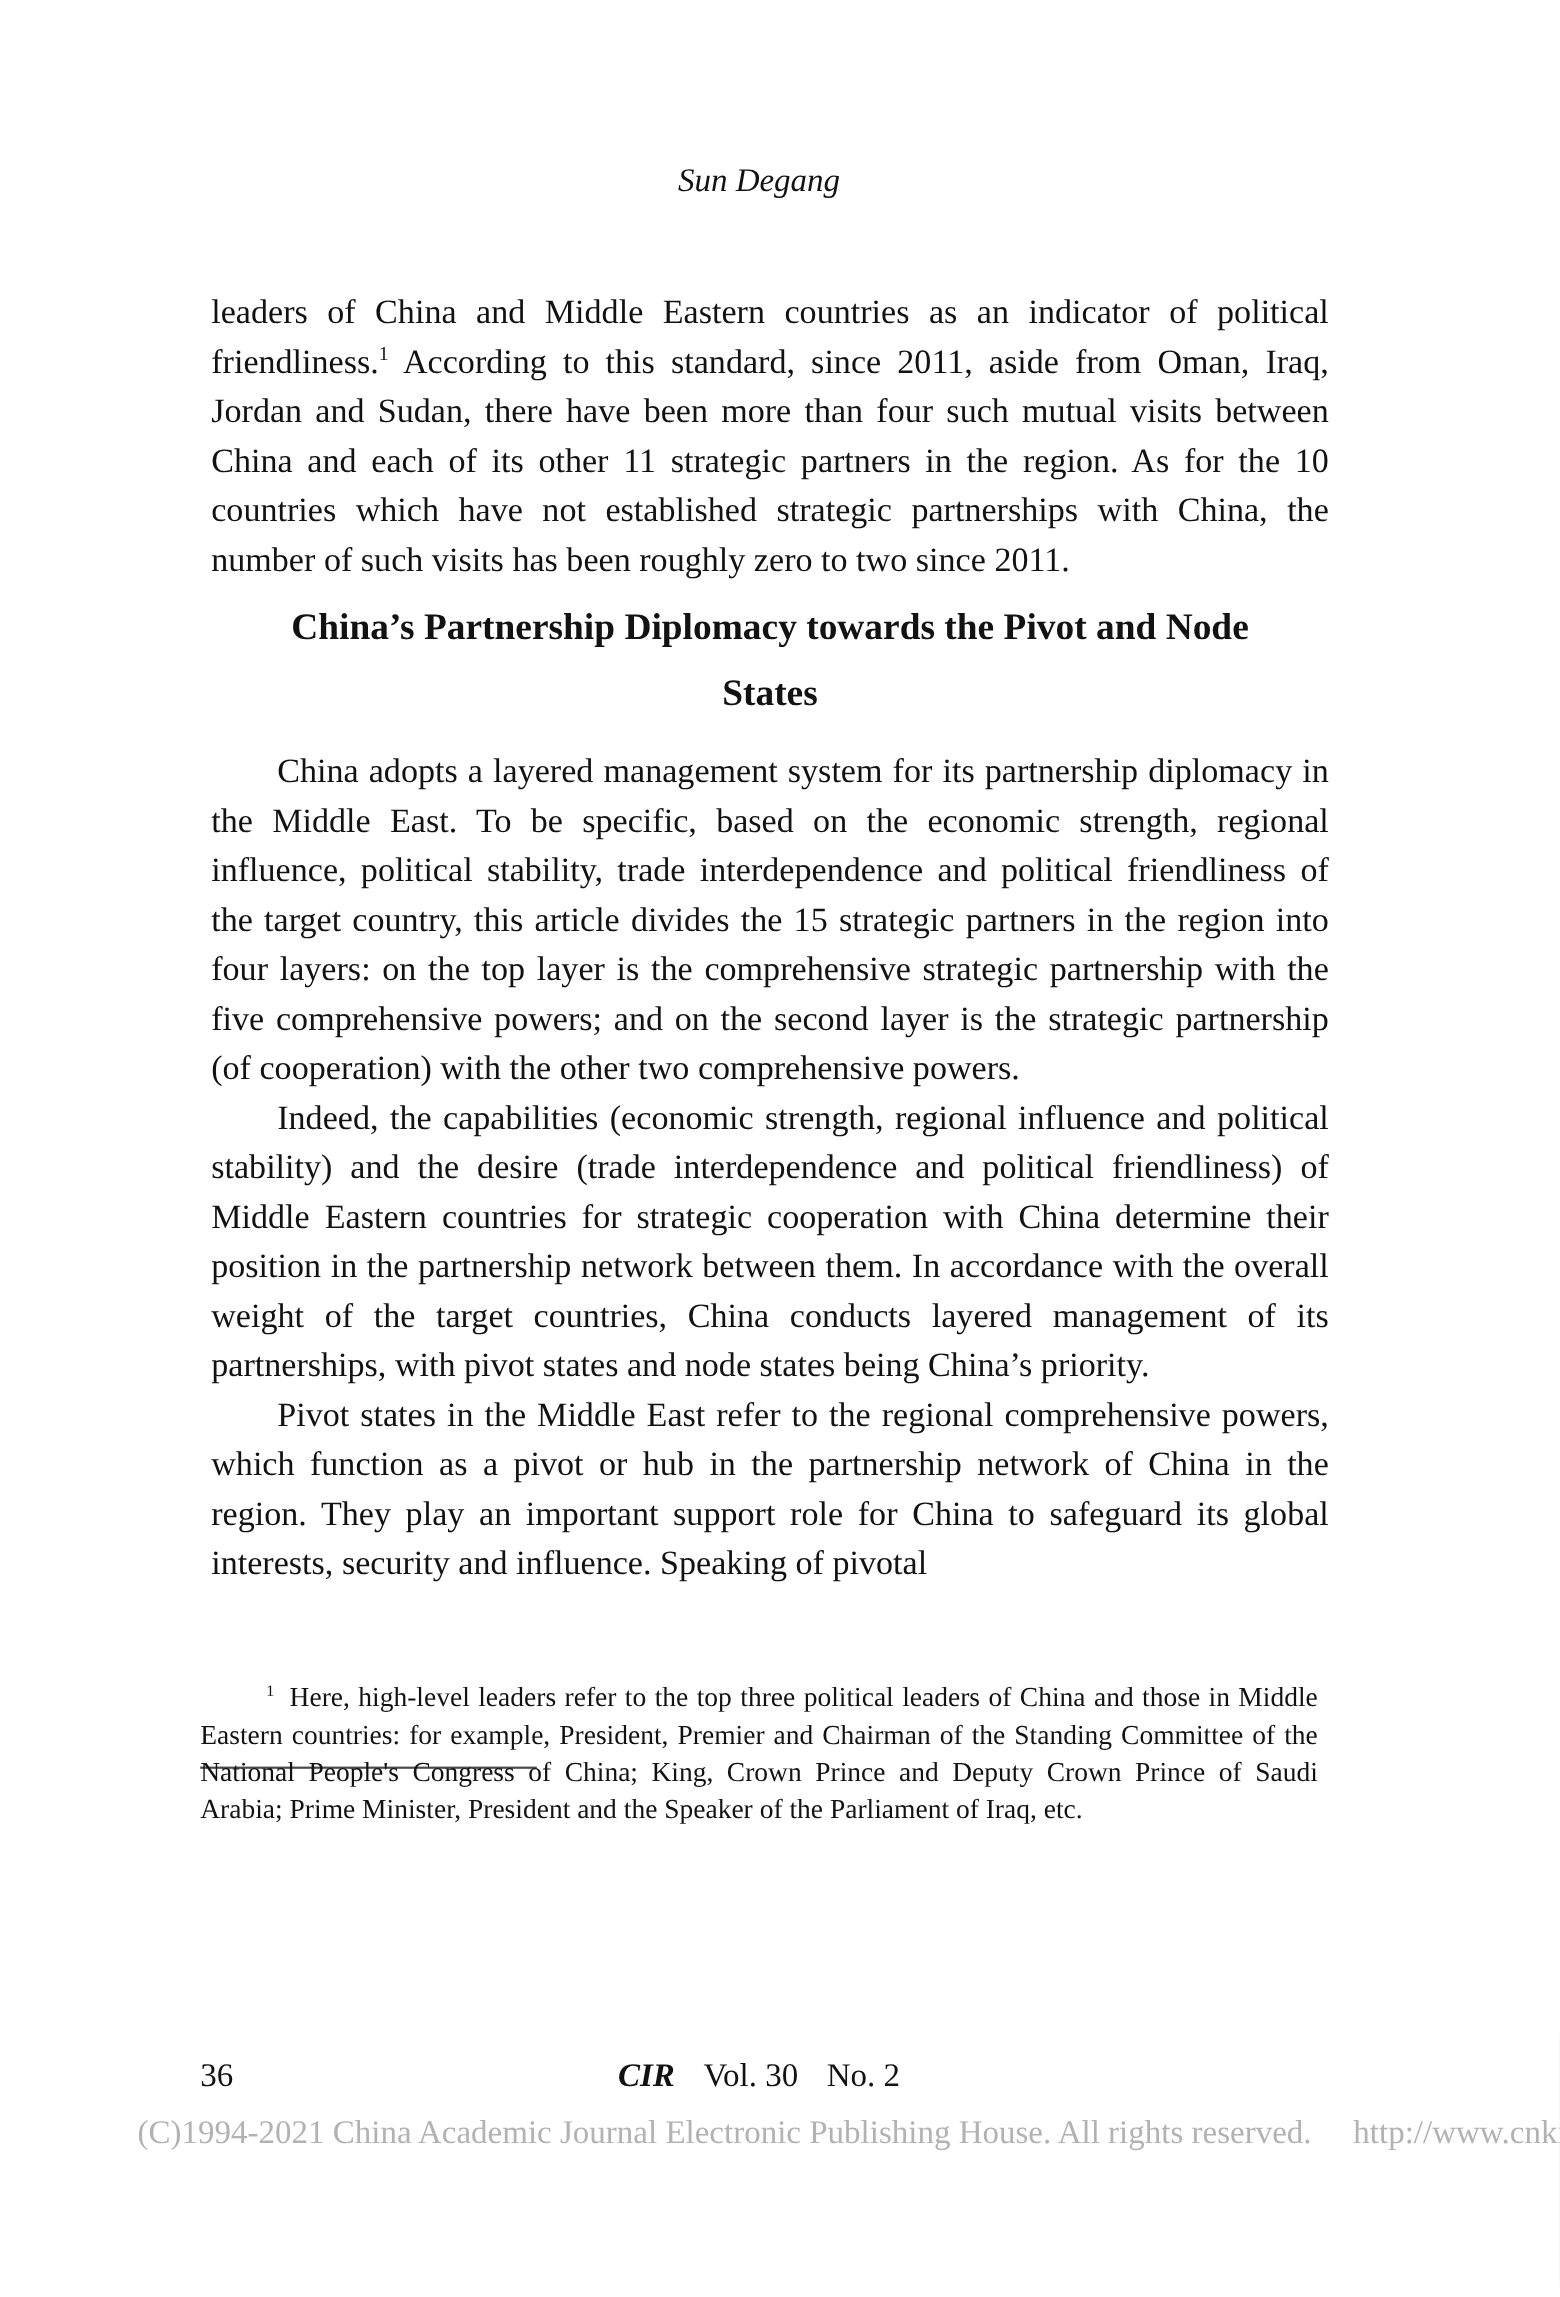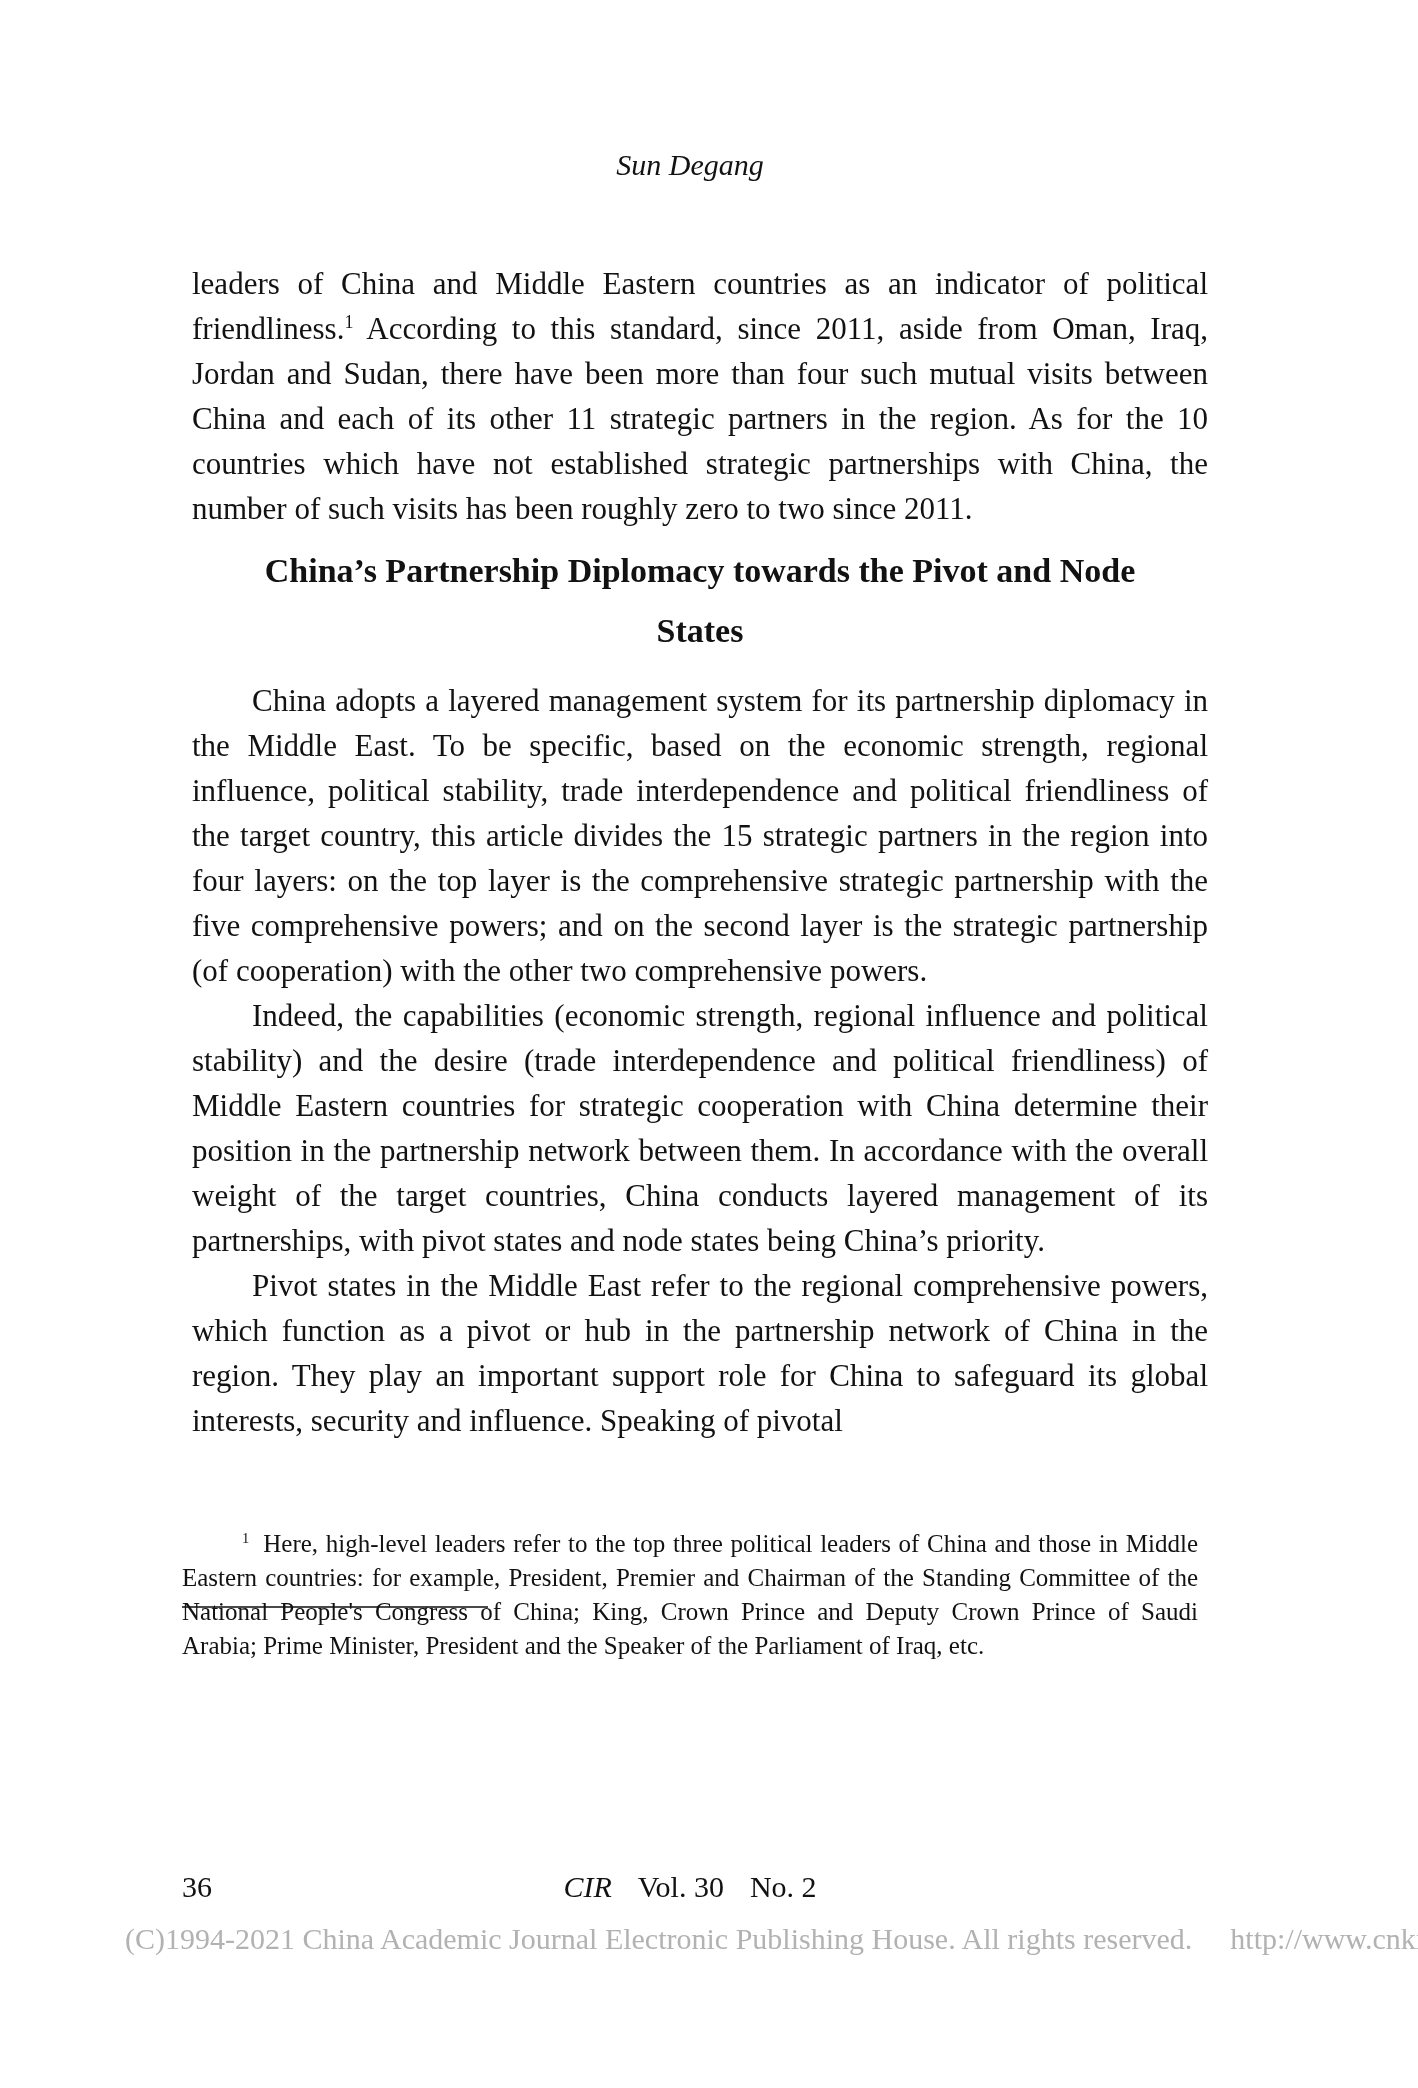--- a/index.html
+++ b/index.html
@@ -96,20 +96,21 @@
     line-height: 38px;
     text-align: center;
   }
   .page-number {
     position: absolute;
     left: 0;
     top: 0;
   }
   .journal-abbrev {
     font-style: italic;
+    font-weight: bold;
   }
   .journal-volume { margin-left: 26px; }
   .journal-issue  { margin-left: 26px; }
   .copyright {
     position: absolute;
     top: 1920px;
     left: 125px;
     font-size: 30px;
     line-height: 38px;
     color: #b2b2b2;

